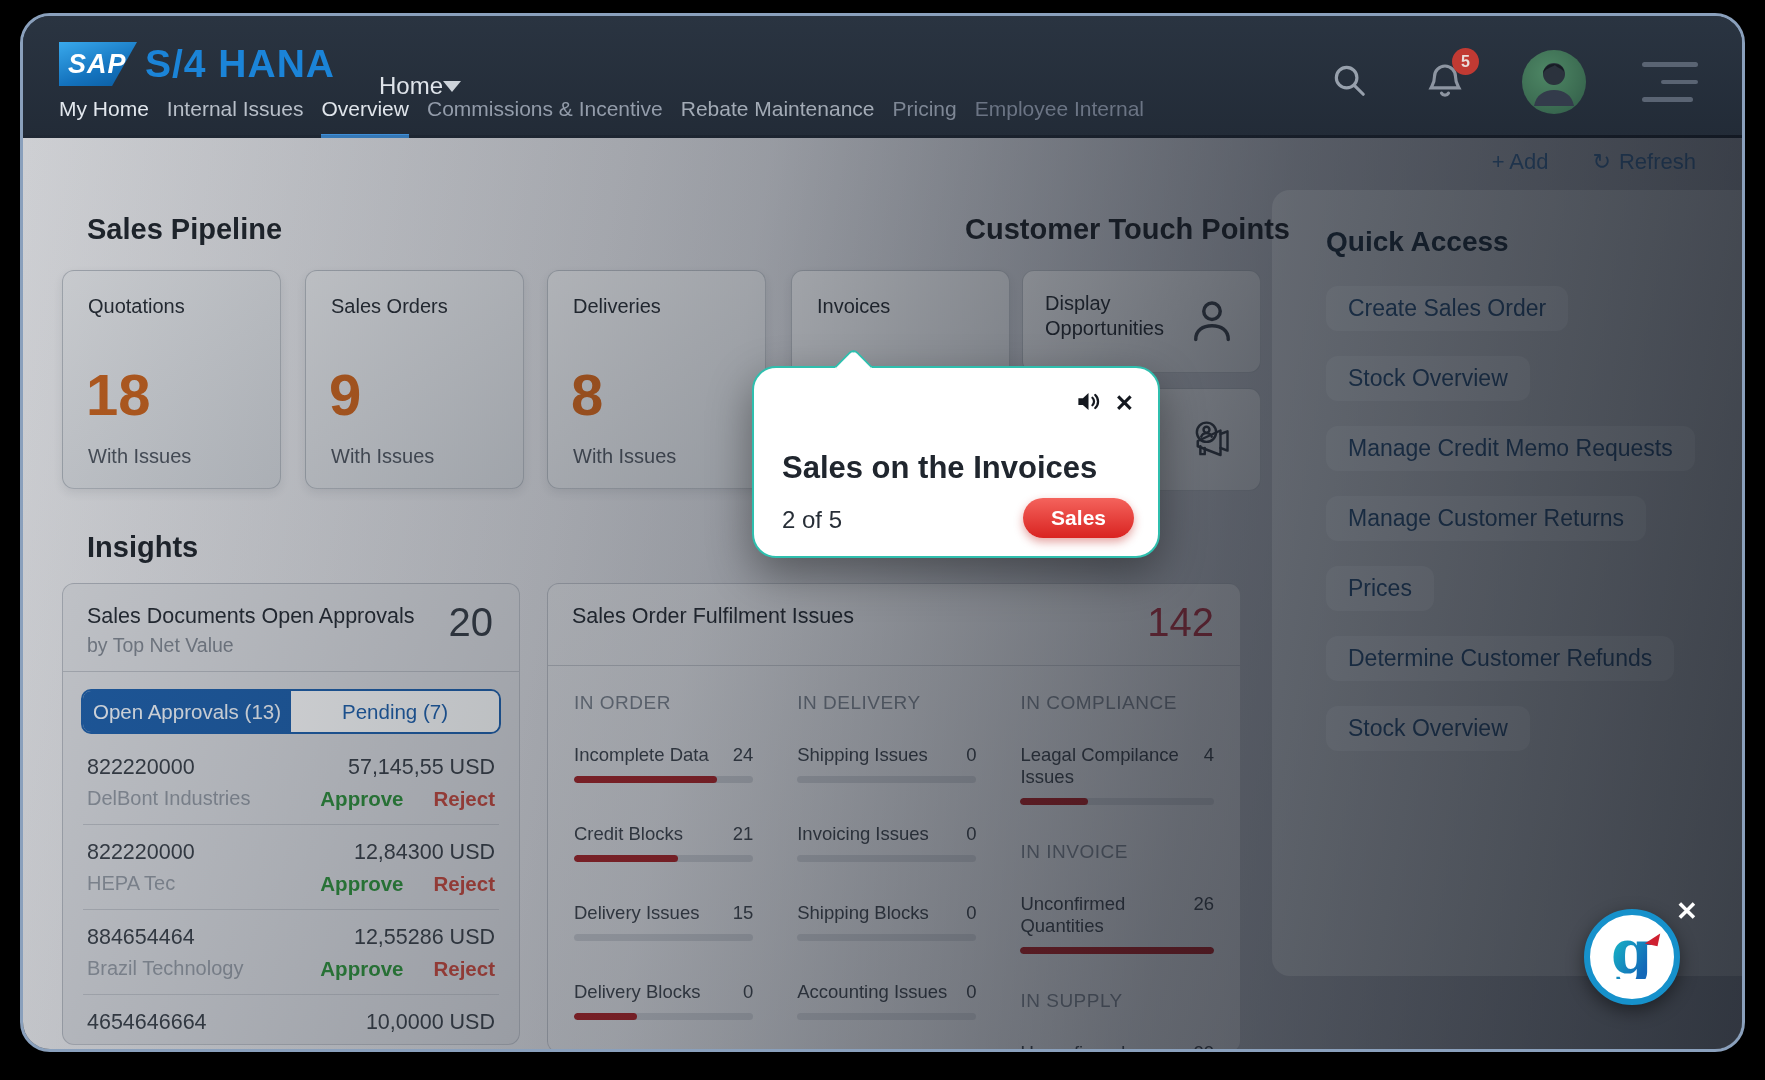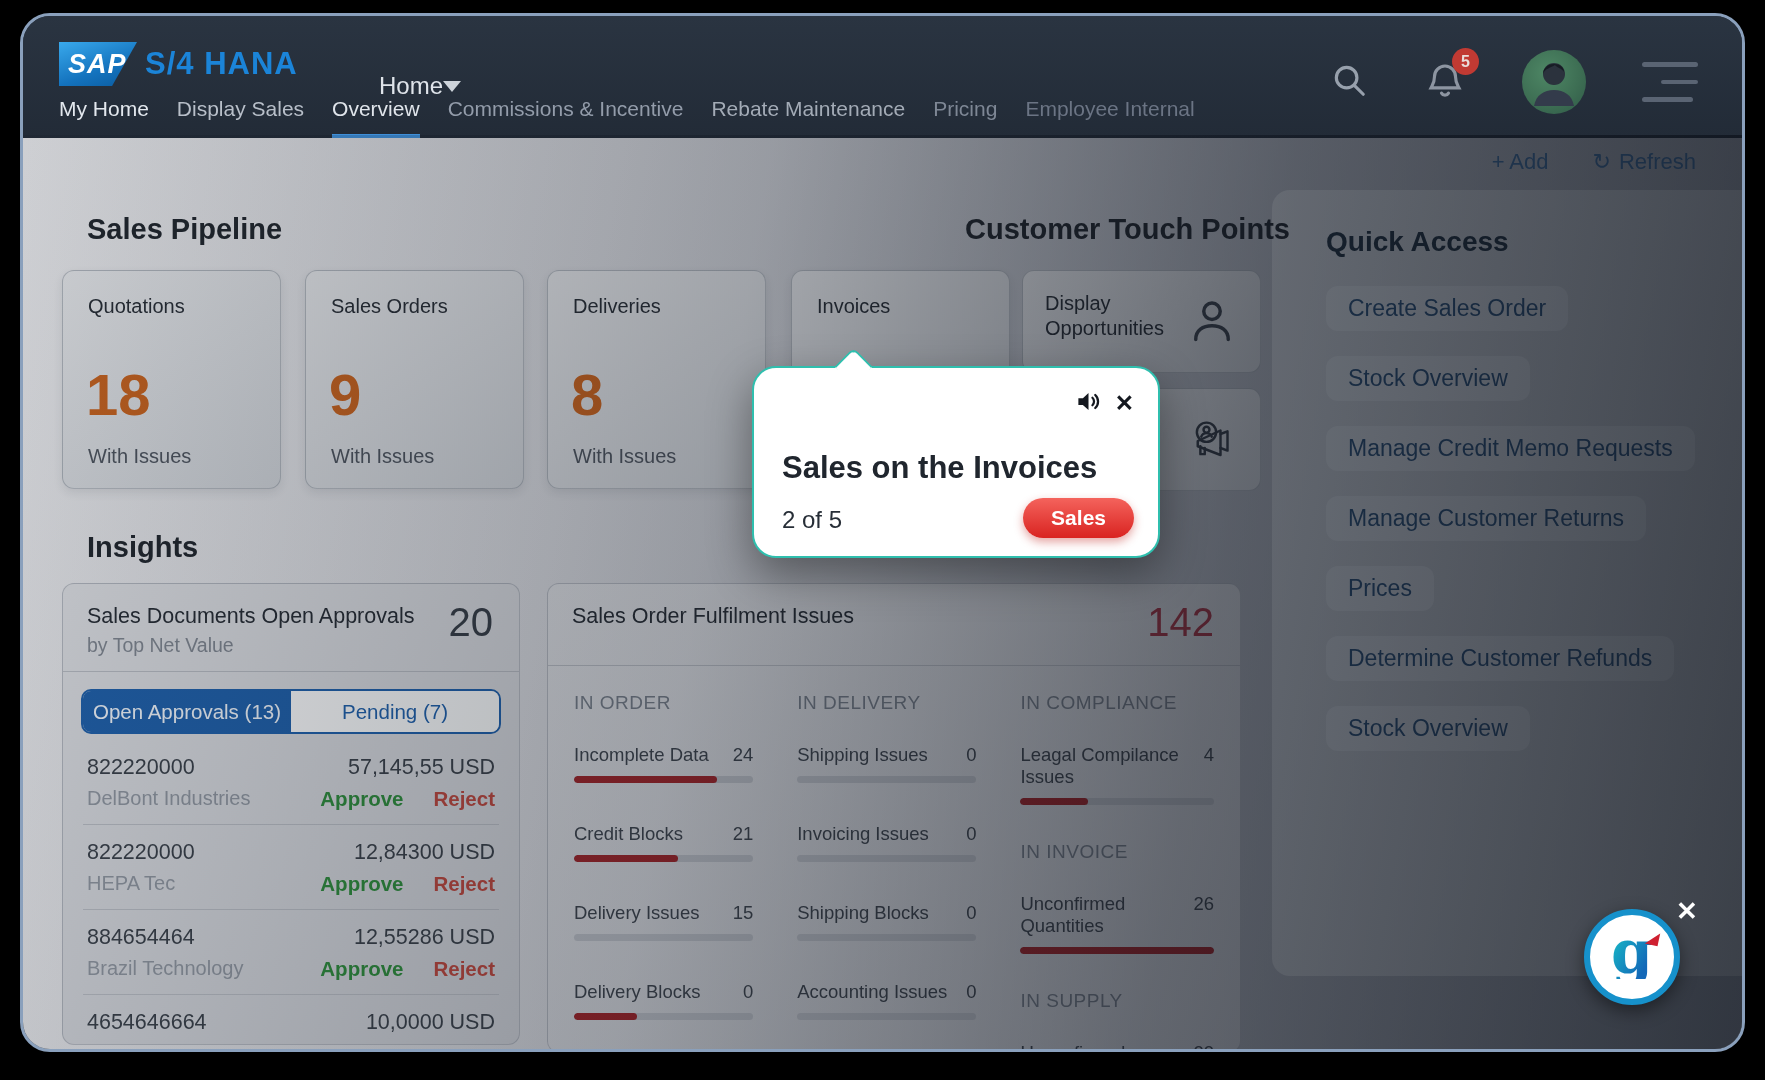--- a/index.html
+++ b/index.html
@@ -12,26 +12,26 @@
             background:#262f3c; }
 
   
   .topbar { position:absolute; left:0; top:0; right:0; height:122px;
             background:linear-gradient(180deg,#2a3441 0%, #222b37 100%); z-index:10; }
   .brand { position:absolute; left:36px; top:26px; display:flex; align-items:center; gap:8px; }
   .sap-mark { width:78px; height:44px; clip-path:polygon(0 0,100% 0,68% 100%,0 100%);
               background:linear-gradient(160deg,#39a9ec 0%,#1473be 60%,#0a5a9e 100%);
               display:flex; align-items:center; padding-left:9px; }
   .sap-mark span { color:#fff; font-weight:700; font-style:italic; font-size:27px; letter-spacing:1px; }
-  .product { font-size:31px; font-weight:700; color:#1b84d8; letter-spacing:1px; }
+  .product { font-size:39px; font-weight:700; color:#1b84d8; letter-spacing:1px; }
   .home { position:absolute; left:356px; top:56px; display:flex; align-items:center; 
           font-size:24px; color:#dfe4ea; cursor:pointer; }
   .home-caret { width:0; height:0; border-left:9px solid transparent; border-right:9px solid transparent;
                 border-top:11px solid #cdd3da; }
-  .nav { position:absolute; left:36px; bottom:0; display:flex; gap:28px; font-size:21px; }
+  .nav { position:absolute; left:36px; bottom:0; display:flex; gap:18px; font-size:21px; }
   .nav-item { padding-bottom:13px; cursor:pointer; border-bottom:4px solid transparent; }
   .n0{color:#e3e8ee;} .n1{color:#b8bfc9;} .n2{color:#e0e5eb; border-bottom-color:#3f8fd8;}
   .n3{color:#a3abb6;} .n4{color:#939caa;} .n5{color:#7e8795;} .n6{color:#6b7484;}
   .top-icons { position:absolute; right:44px; top:34px; display:flex; align-items:center; gap:56px; }
   .icon-btn { cursor:pointer; position:relative; }
   .badge { position:absolute; top:-11px; right:-13px; width:27px; height:27px; border-radius:50%;
            background:#c13a33; color:#e9dcda; font-size:16px; font-weight:700;
            display:flex; align-items:center; justify-content:center; }
   .avatar { width:64px; height:64px; border-radius:50%; overflow:hidden;
             background:radial-gradient(circle at 40% 35%, #4e8765 0%, #3e6f54 55%, #2f5a47 100%); }
@@ -155,21 +155,21 @@
         <span>SAP</span>
       </div>
       <div class="product">S/4 HANA</div>
     </div>
     <div class="home">
       <span>Home</span>
       <span class="home-caret"></span>
     </div>
     <nav class="nav">
       <div class="nav-item n0">My Home</div>
-      <div class="nav-item n1">Display Sales</div>
+      <div class="nav-item n1">Internal Issues</div>
       <div class="nav-item n2">Overview</div>
       <div class="nav-item n4">Commissions &amp; Incentive</div>
       <div class="nav-item n3">Rebate Maintenance</div>
       <div class="nav-item n5">Pricing</div>
       <div class="nav-item n6">Employee Internal</div>
     </nav>
     <div class="top-icons">
       <div class="icon-btn">
         <svg width="38" height="38" viewBox="0 0 24 24" fill="none" stroke="#97a0ac" stroke-width="2" stroke-linecap="round">
           <circle cx="10.5" cy="10.5" r="6.5"></circle>

